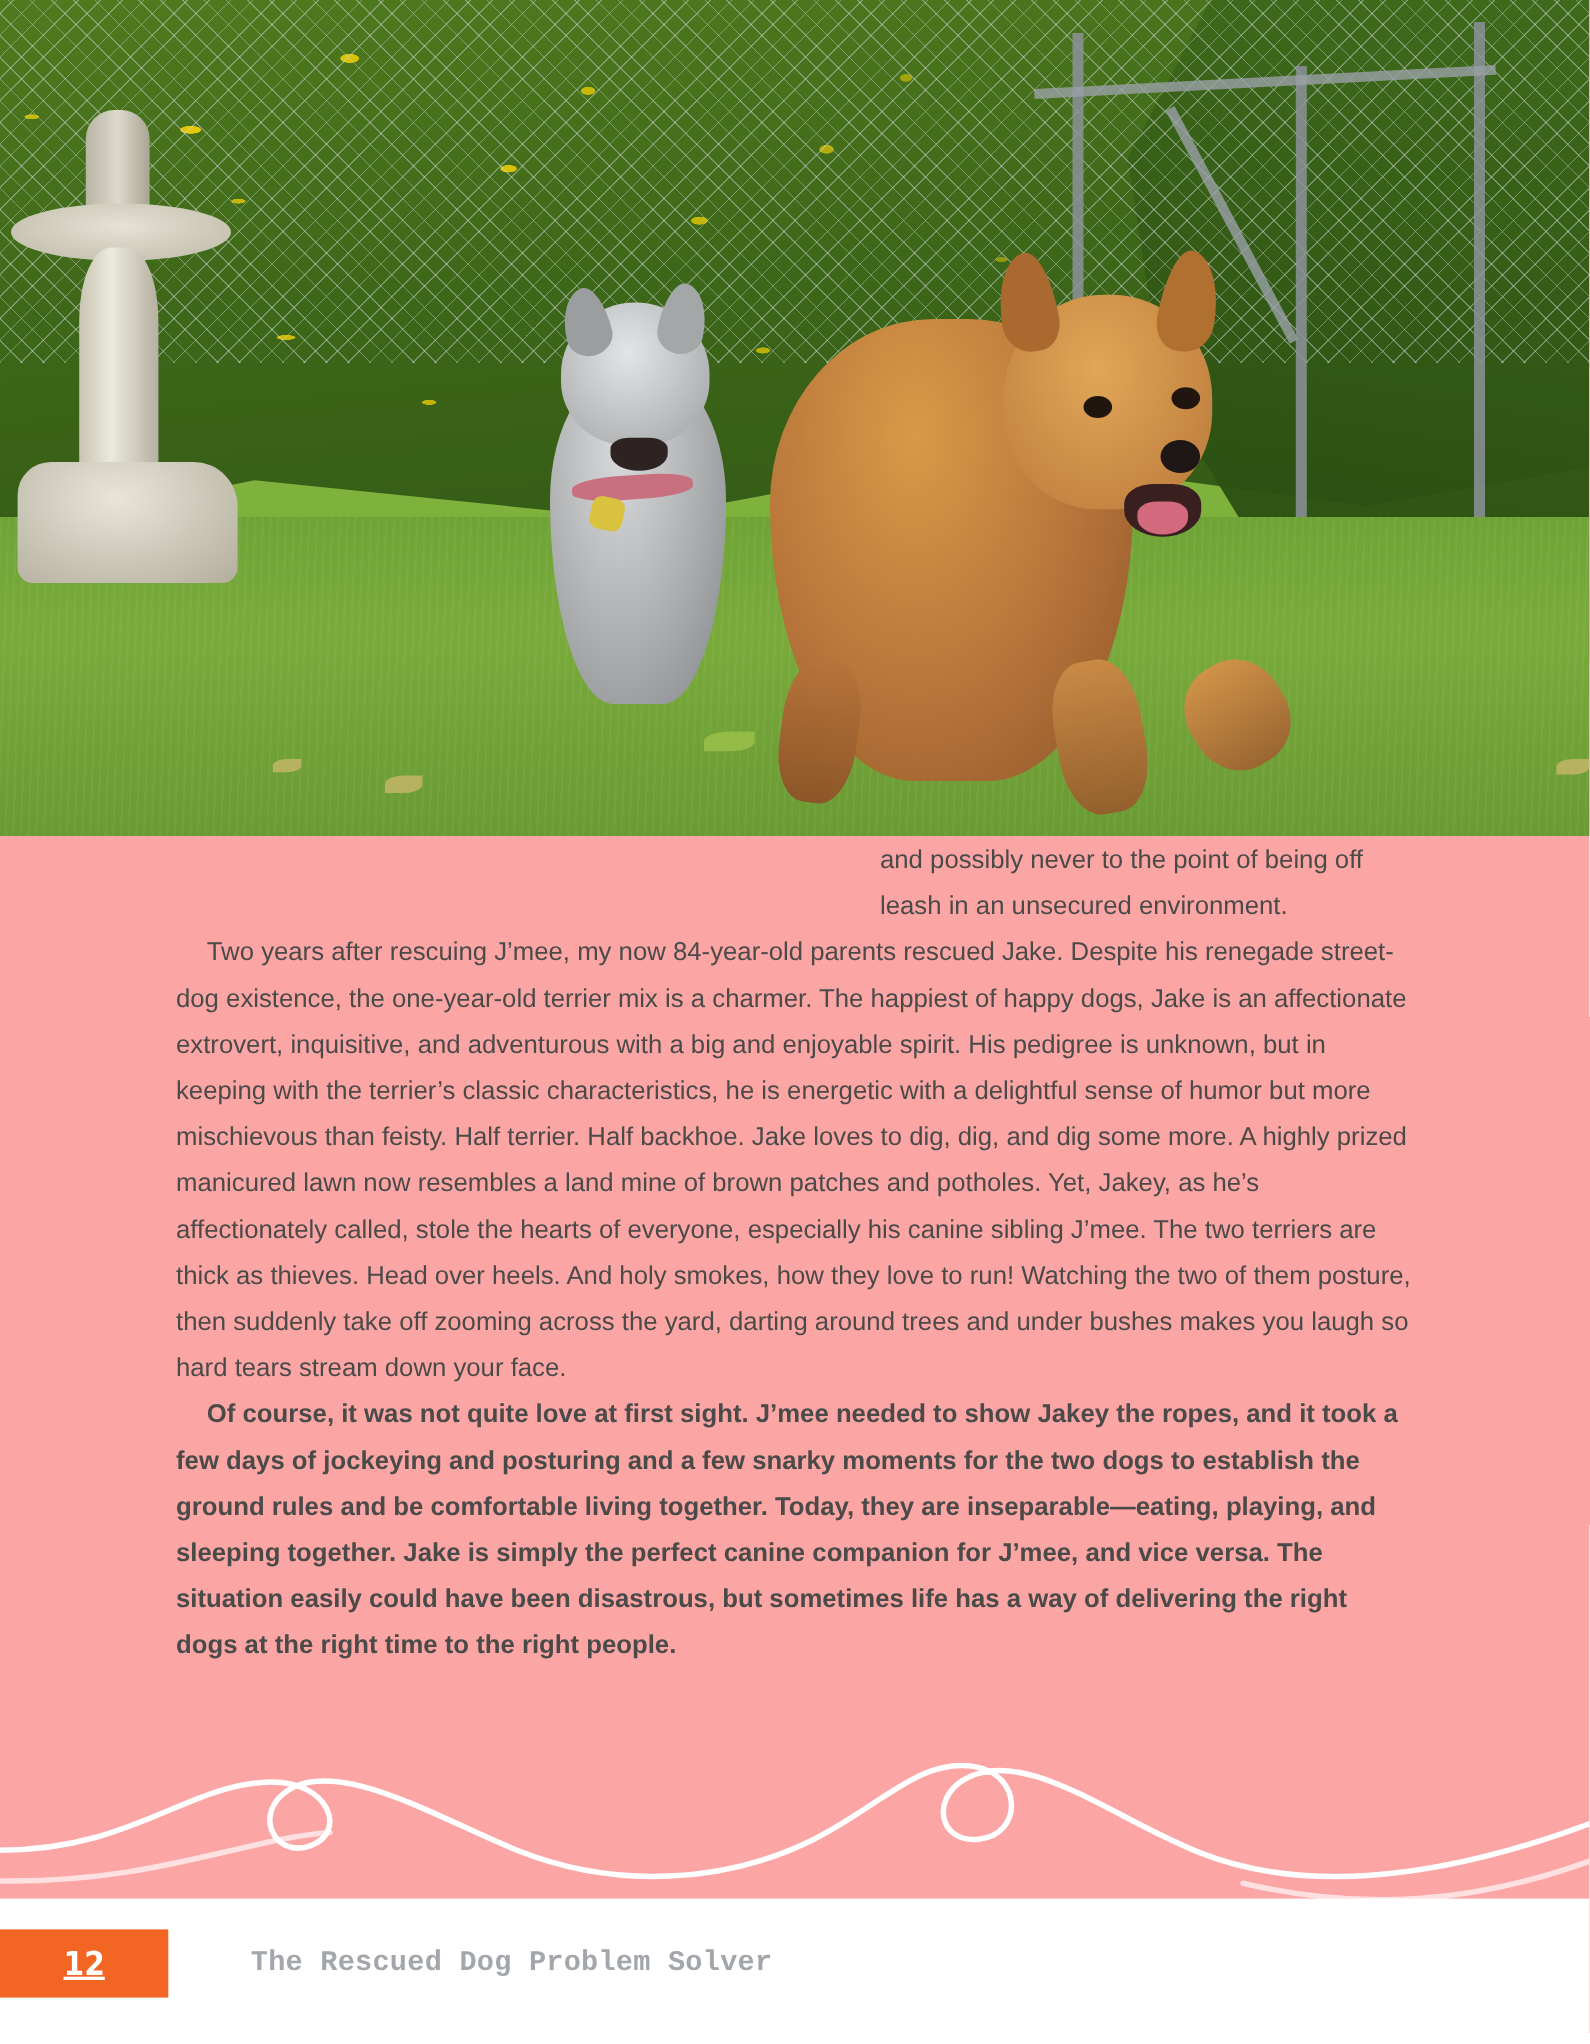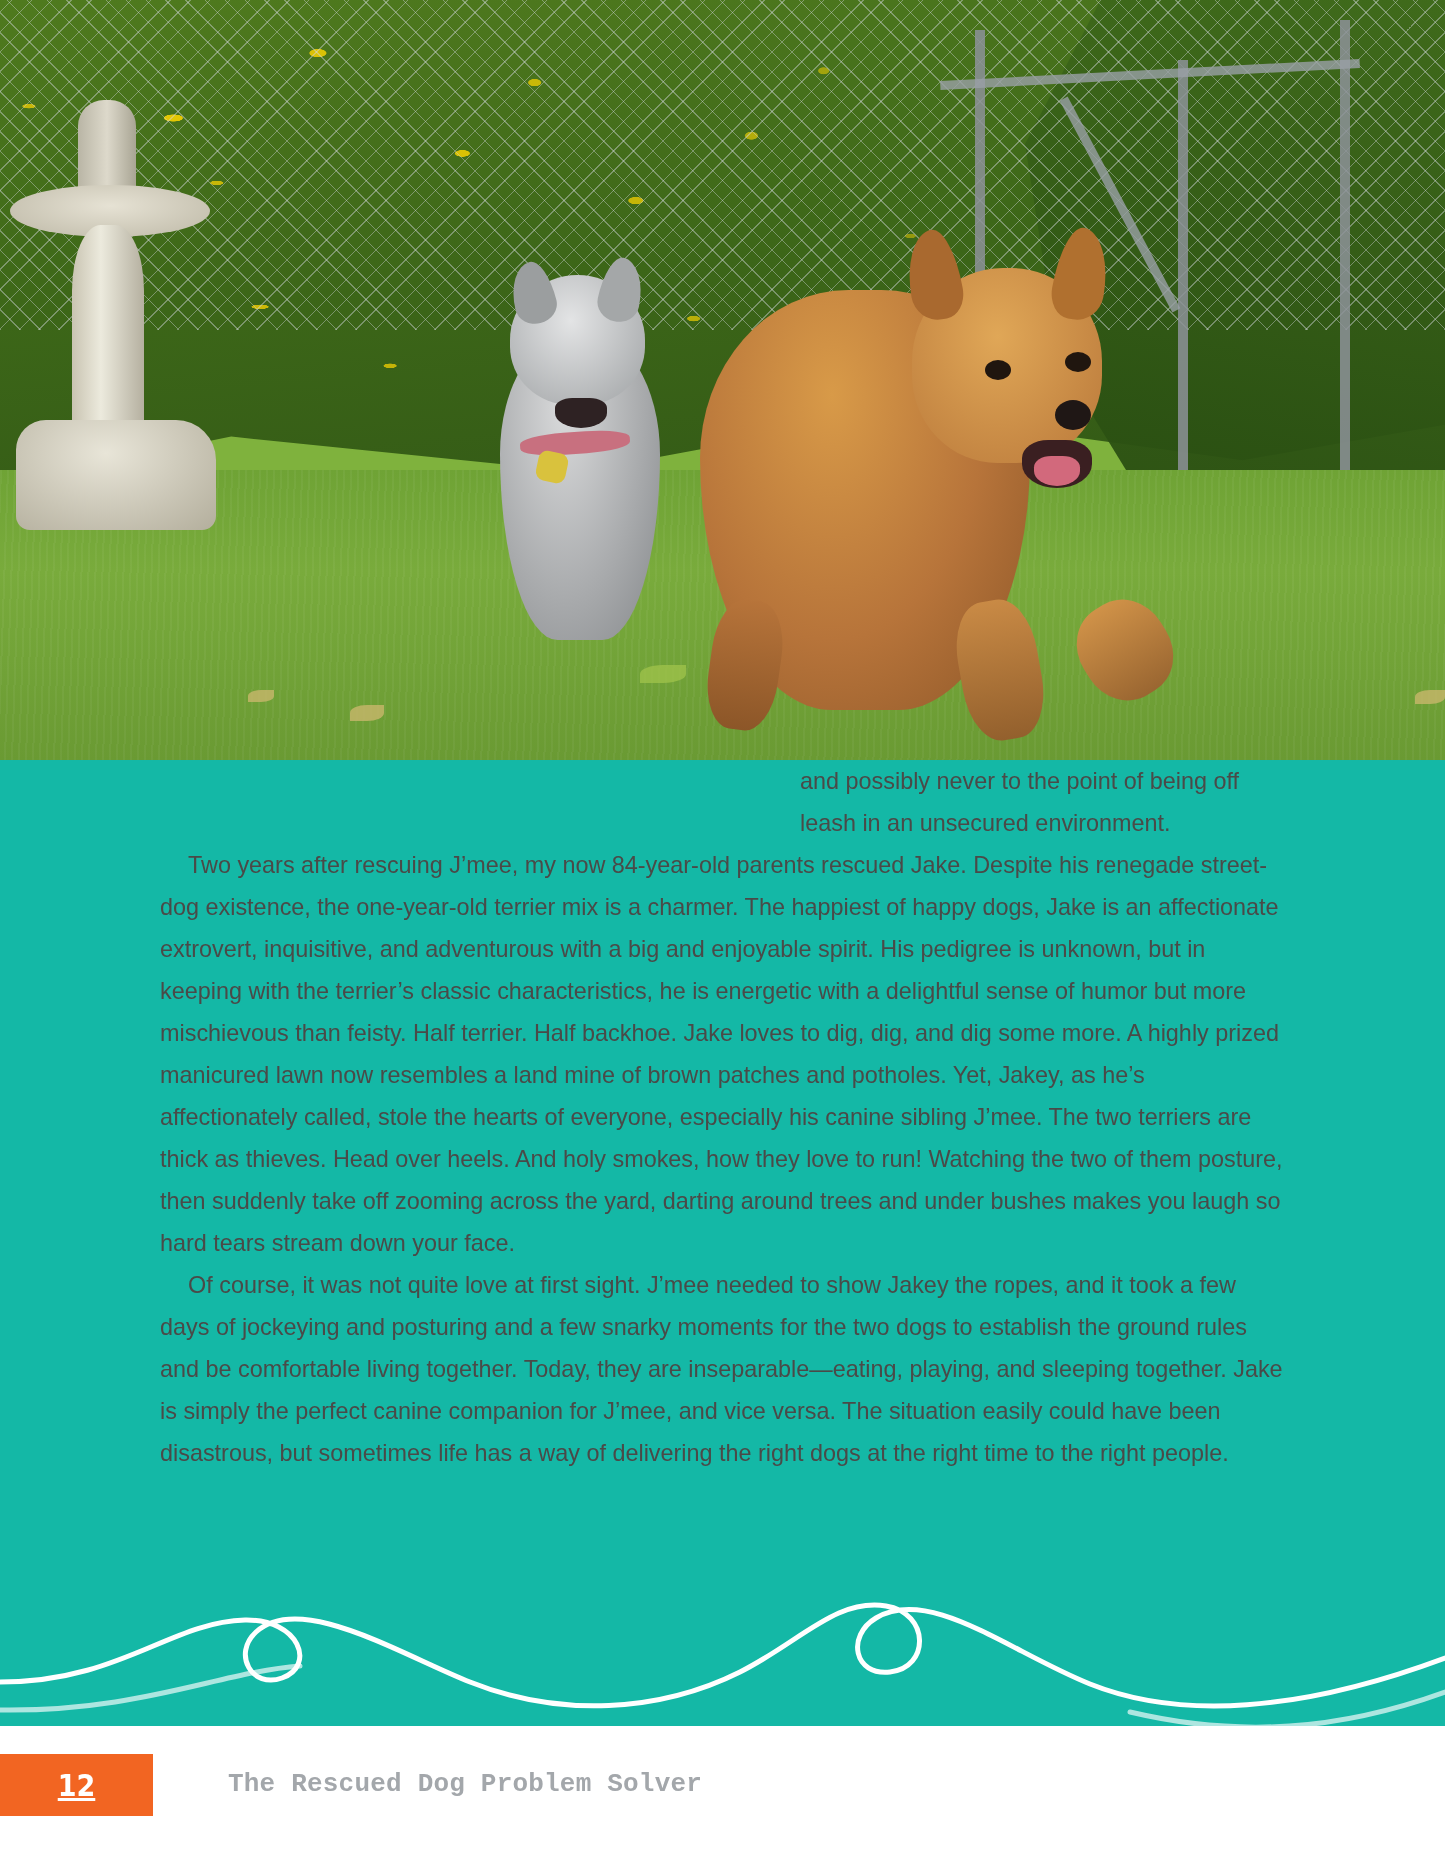--- a/index.html
+++ b/index.html
@@ -13,21 +13,21 @@
     position: relative;
     overflow: hidden;
     font-family: "Liberation Sans", sans-serif;
   }
 
   .page {
     position: absolute;
     top: 0; left: 0;
     width: 1445px;
     height: 1858px;
-    background: #14b8a6;
+    background: #fca5a5;
   }
 
   
   .photo {
     position: absolute;
     top: 0; left: 0;
     width: 1445px;
     height: 760px;
     overflow: hidden;
     background: #7fb23d;
@@ -223,21 +223,21 @@
     text-align: left;
   }
   .body-text p { margin: 0; }
   .p-first-wrap {
     position: absolute;
     left: 640px;
     top: 0;
     width: 485px;
   }
   .p-rest { position: absolute; left: 0; top: 84px; width: 1125px; }
-  .p-rest p + p { text-indent: 28px; }
+  .p-rest p + p { text-indent: 28px; font-weight: bold; }
 
   
   .swirl {
     position: absolute;
     left: 0;
     bottom: 96px;
     width: 1445px;
     height: 200px;
     pointer-events: none;
   }

